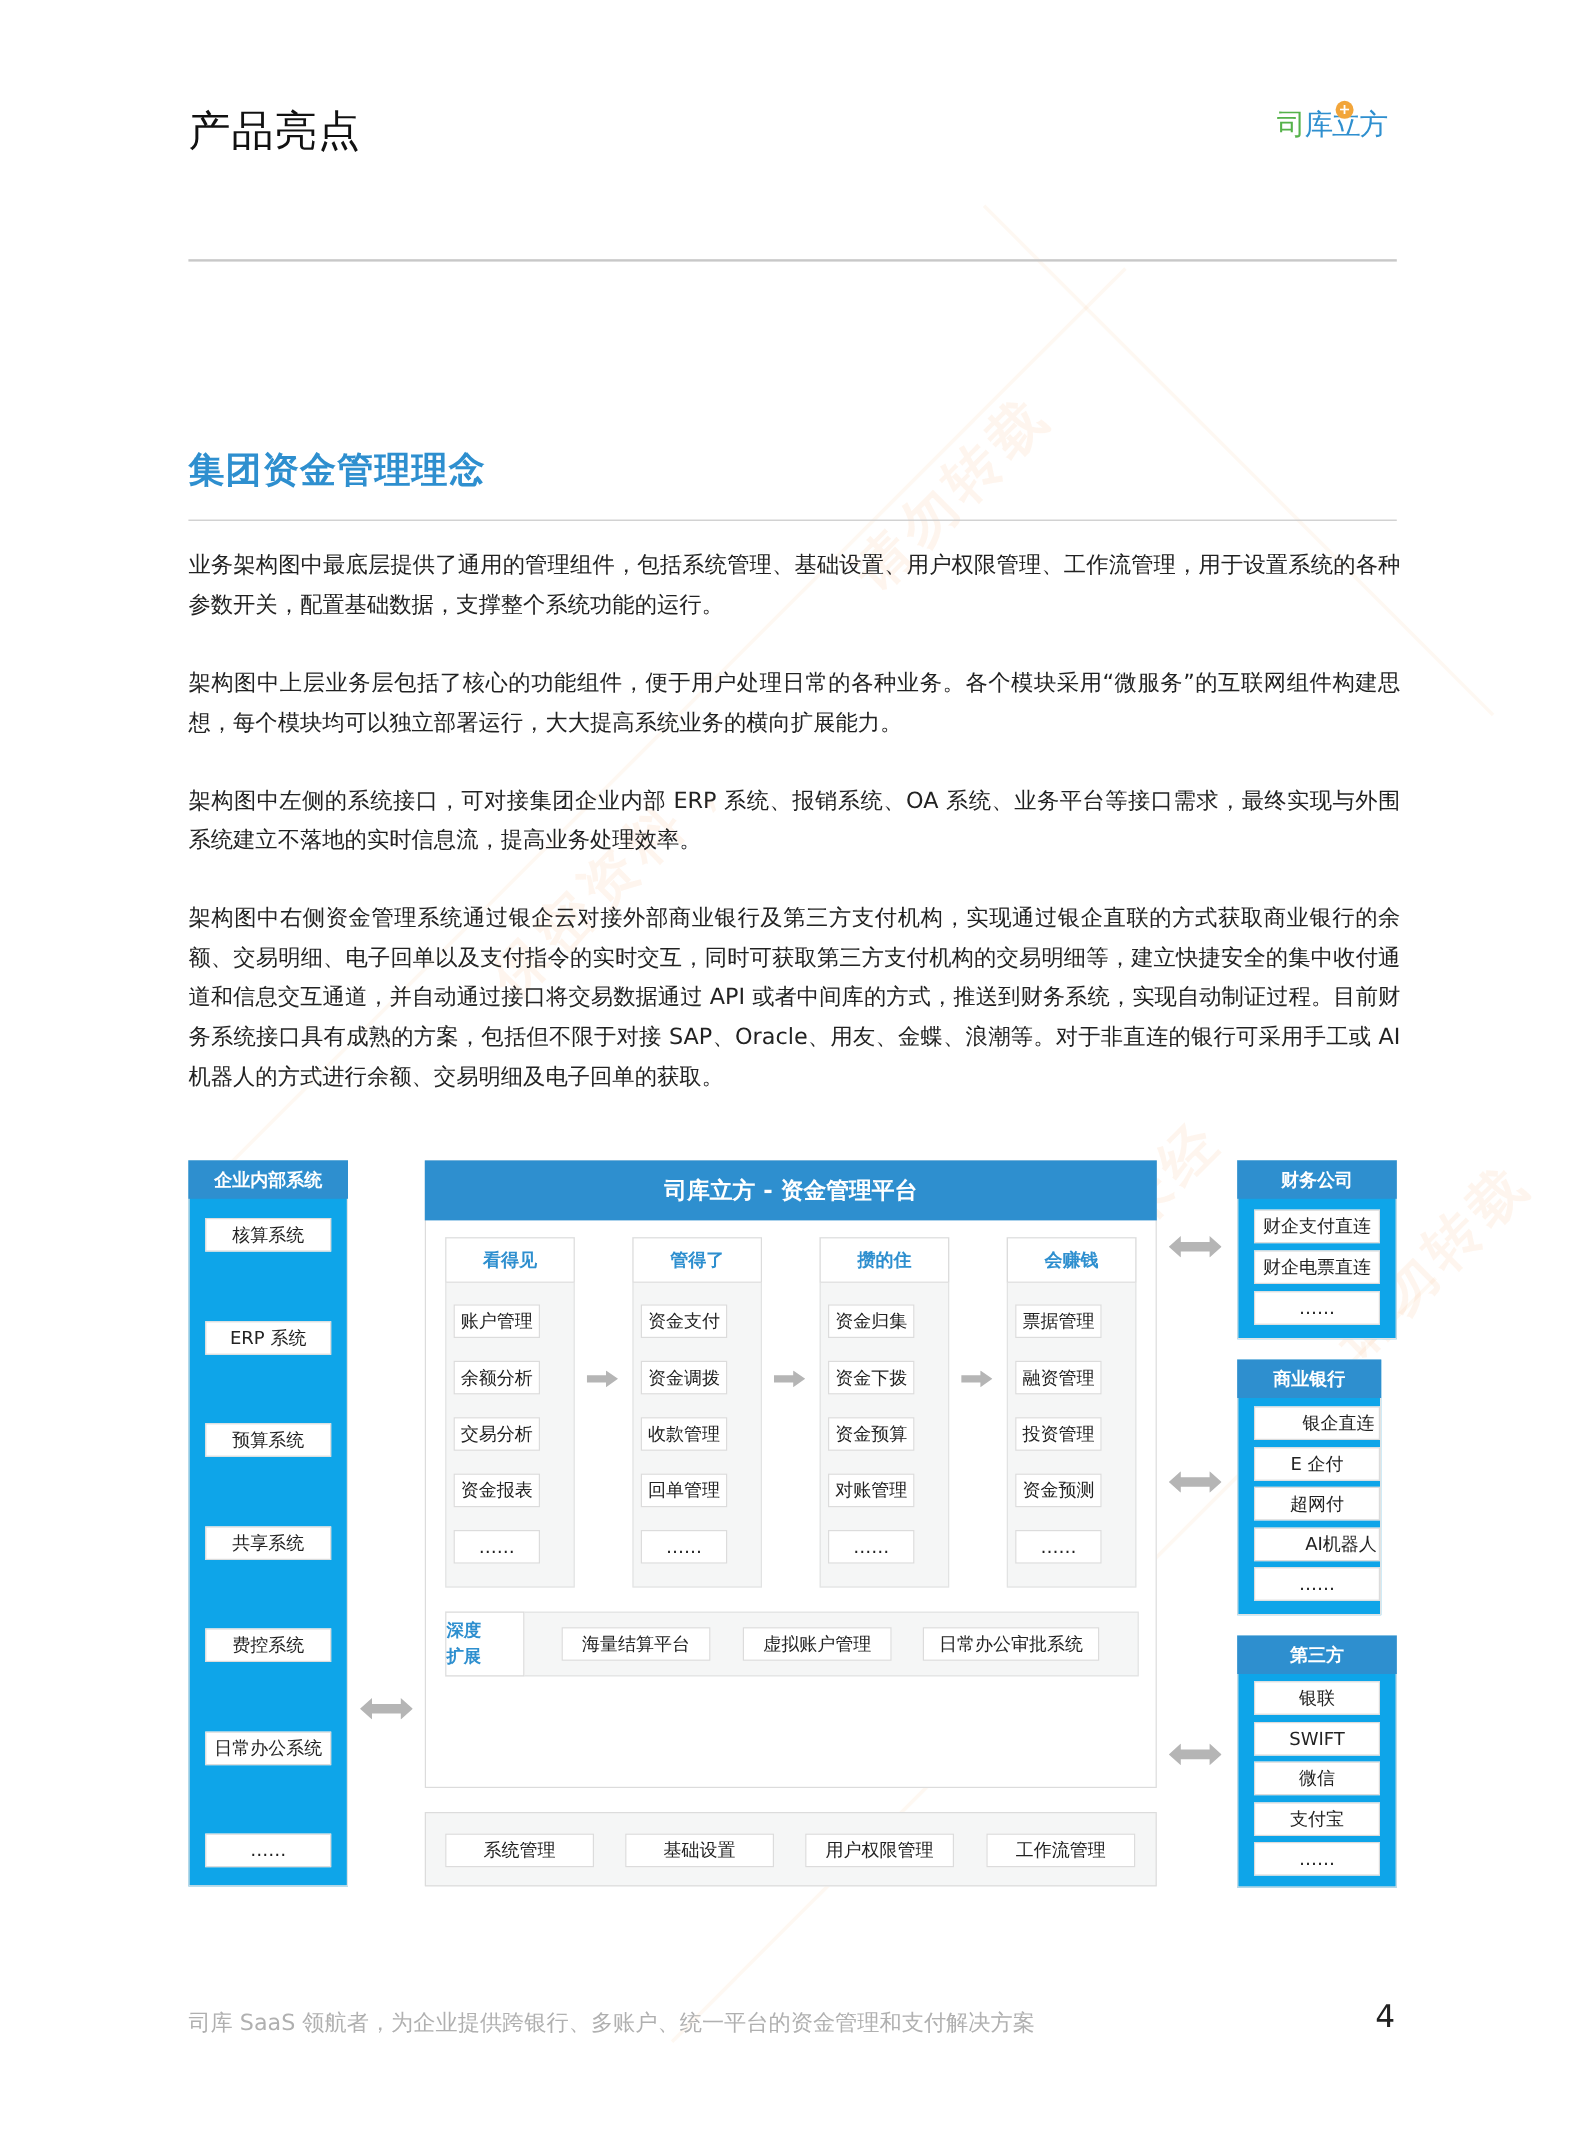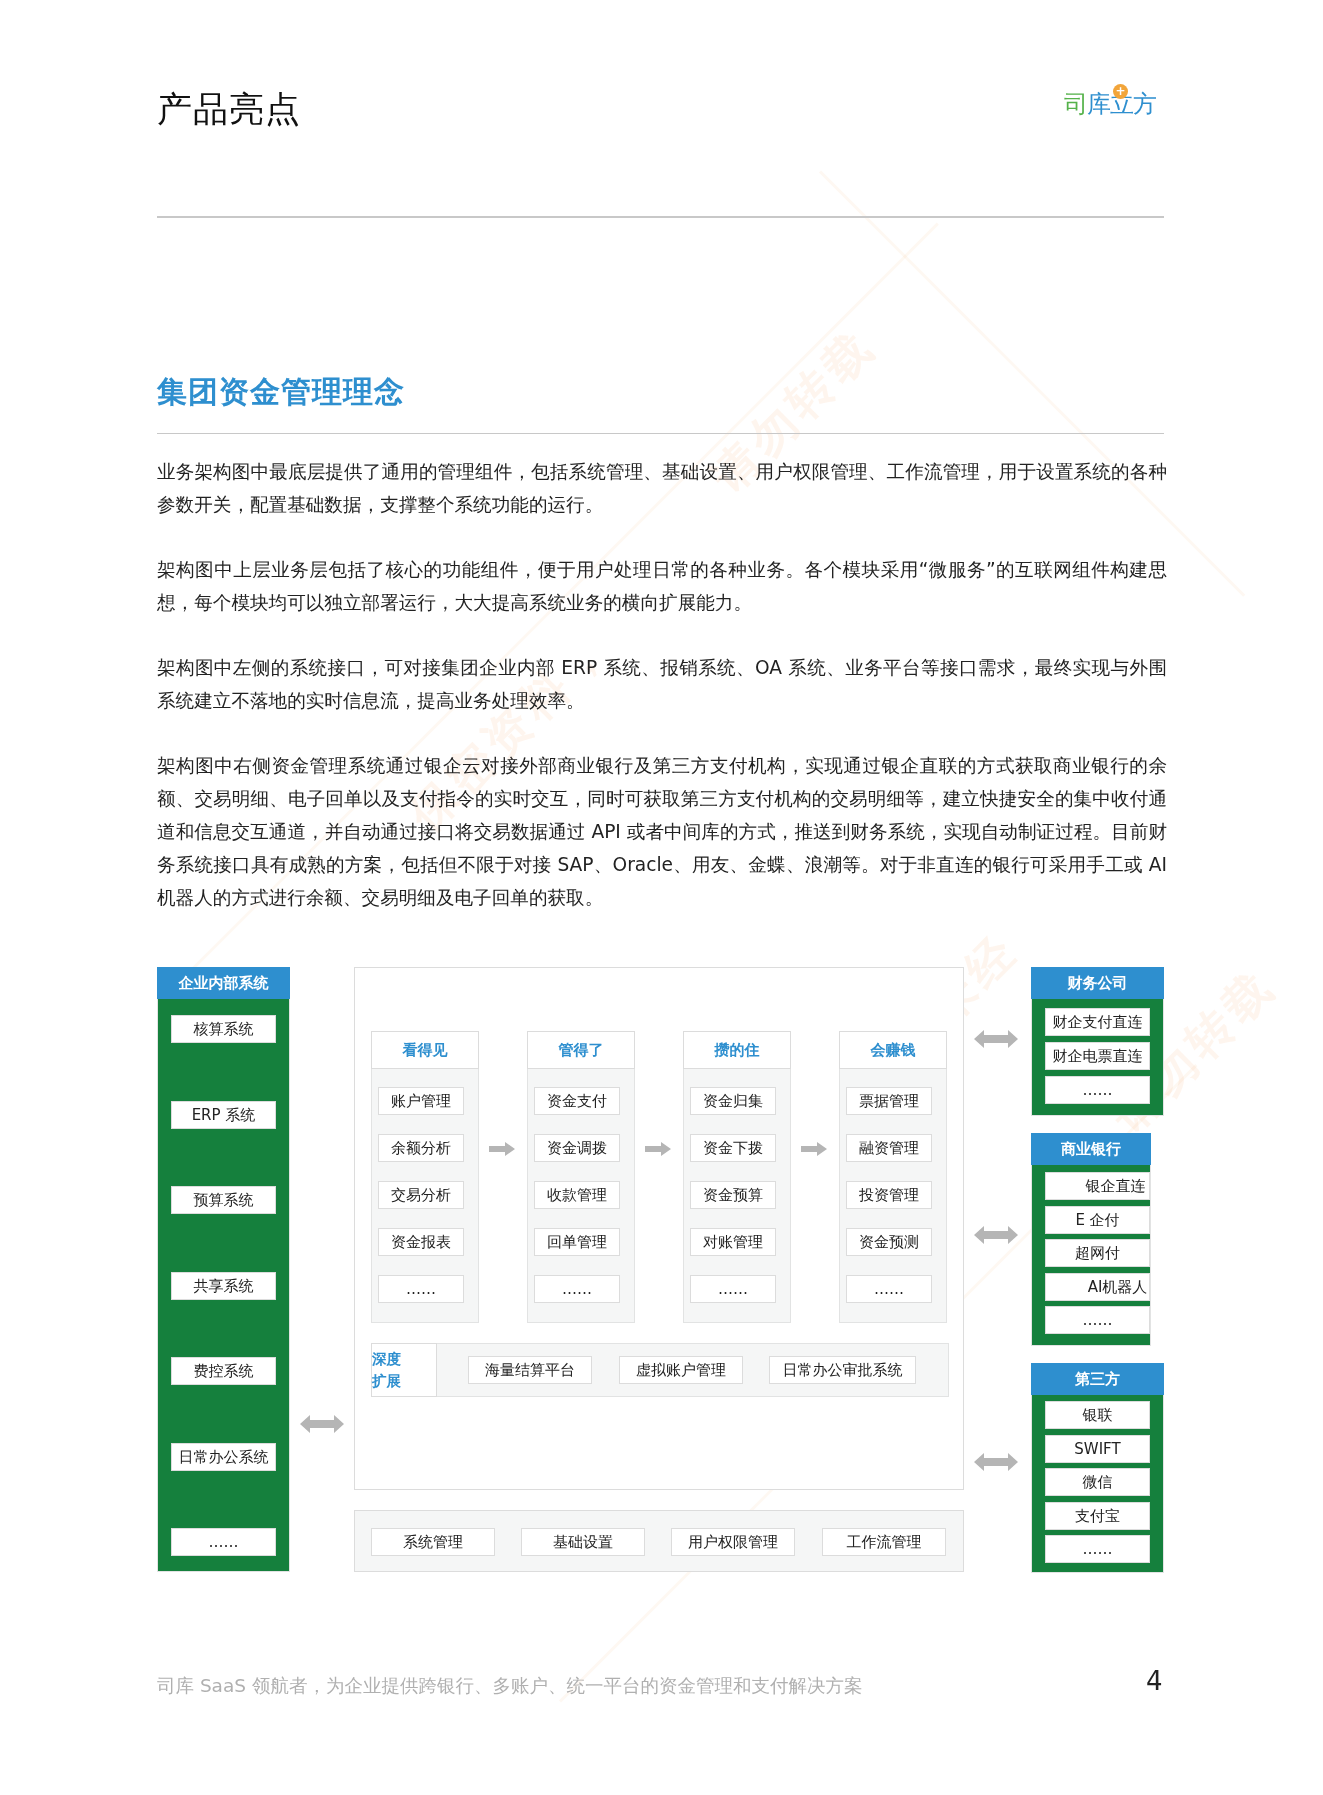--- a/index.html
+++ b/index.html
@@ -17,29 +17,29 @@
     .logo-dot { position: absolute; left: 61px; top: -4px; width: 15px; height: 15px; border-radius: 50%; background: #f2a53a; color: #fff; font-size: 12px; line-height: 15px; text-align: center; font-weight: bold; }
     .hr-top { position: absolute; left: 157px; top: 216px; width: 1007px; height: 2px; background: #c8c8c8; }
 
     .section-title { position: absolute; left: 157px; top: 372px; font-size: 30px; font-weight: bold; color: #2e8fcf; letter-spacing: 1px; }
     .hr-section { position: absolute; left: 157px; top: 433px; width: 1007px; height: 1px; background: #c8c8c8; }
 
     .para { position: absolute; left: 157px; width: 1010px; font-size: 18.6px; line-height: 33px; color: #222; text-align: justify; }
 
     
     .blue { background: #2e8fcf; color: #fff; }
-    .panel { position: absolute; background: #15803d; border: 1px solid #e2e3e3; }
+    .panel { position: absolute; background: #0ea5e9; border: 1px solid #e2e3e3; }
     .panel-head { position: absolute; left: -1px; right: -1px; top: -1px; height: 32px; font-size: 15px; font-weight: bold; text-align: center; line-height: 32px; }
     .box { position: absolute; background: #fff; border: 1px solid #dcdcdc; font-size: 15px; text-align: center; color: #222; }
 
     .platform { position: absolute; left: 354px; top: 967px; width: 610px; height: 523px; background: #fff; border: 1px solid #dcdcdc; }
     .platform-head { position: absolute; left: -1px; top: -1px; width: 610px; height: 50px; font-size: 19px; font-weight: bold; text-align: center; line-height: 50px; }
     .col { position: absolute; top: 63px; width: 108px; height: 292px; background: #f5f6f6; border: 1px solid #e2e3e3; }
     .col-head { position: absolute; left: -1px; top: -1px; width: 108px; height: 38px; background: #fff; border: 1px solid #dcdcdc; color: #2e8fcf; font-weight: bold; font-size: 15px; text-align: center; line-height: 36px; }
-    .col .box { left: 6px; width: 86px; height: 28px; line-height: 26px; }
+    .col .box { left: 6px; width: 72px; height: 28px; line-height: 26px; }
 
     .band { position: absolute; left: 16px; width: 578px; height: 54px; background: #f5f6f6; border: 1px solid #e2e3e3; }
     .band-label { position: absolute; left: -1px; top: -1px; width: 66px; height: 54px; background: #fff; border: 1px solid #dcdcdc; color: #2e8fcf; font-weight: bold; font-size: 14.5px; text-align: left; line-height: 22px; padding-top: 4px; }
     .band .box { top: 12px; height: 28px; line-height: 26px; }
 
     .base { position: absolute; left: 354px; top: 1510px; width: 610px; height: 62px; background: #f5f6f6; border: 1px solid #dcdcdc; }
     .base .box { top: 17px; width: 124px; height: 28px; line-height: 26px; }
 
     .arrow-r { position: absolute; width: 26px; height: 14px; }
     .arrow-lr { position: absolute; width: 44px; height: 18px; }
@@ -82,20 +82,21 @@
   <div class="box" style="left:13px; top:389px; width:105px; height:28px; line-height:26px;">费控系统</div>
   <div class="box" style="left:13px; top:475px; width:105px; height:28px; line-height:26px;">日常办公系统</div>
   <div class="box" style="left:13px; top:560px; width:105px; height:28px; line-height:26px;">……</div>
 </div>
 
 <svg class="arrow-lr" style="left:300px; top:1415px;" viewBox="0 0 44 18">
     <path d="M0 9 L10 0 L10 5 L34 5 L34 0 L44 9 L34 18 L34 13 L10 13 L10 18 Z" fill="#b5b5b5"></path>
   </svg>
 
 <div class="platform">
+  <div class="platform-head blue">司库立方 - 资金管理平台</div>
 
   <div class="col" style="left:16px;">
     <div class="col-head">看得见</div>
     <div class="box" style="top:55px;">账户管理</div>
     <div class="box" style="top:102px;">余额分析</div>
     <div class="box" style="top:149px;">交易分析</div>
     <div class="box" style="top:196px;">资金报表</div>
     <div class="box" style="top:243px;">……</div>
   </div>
 

